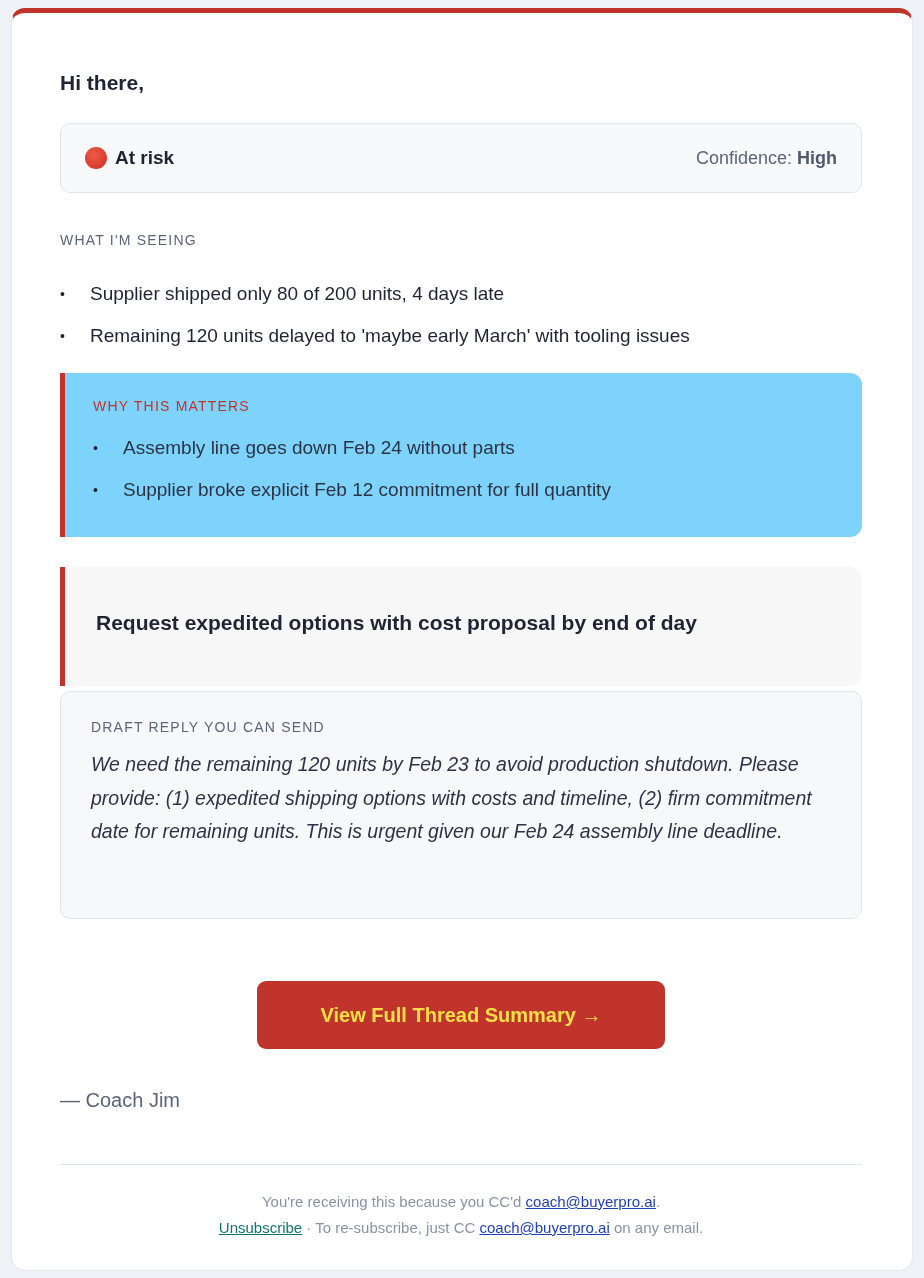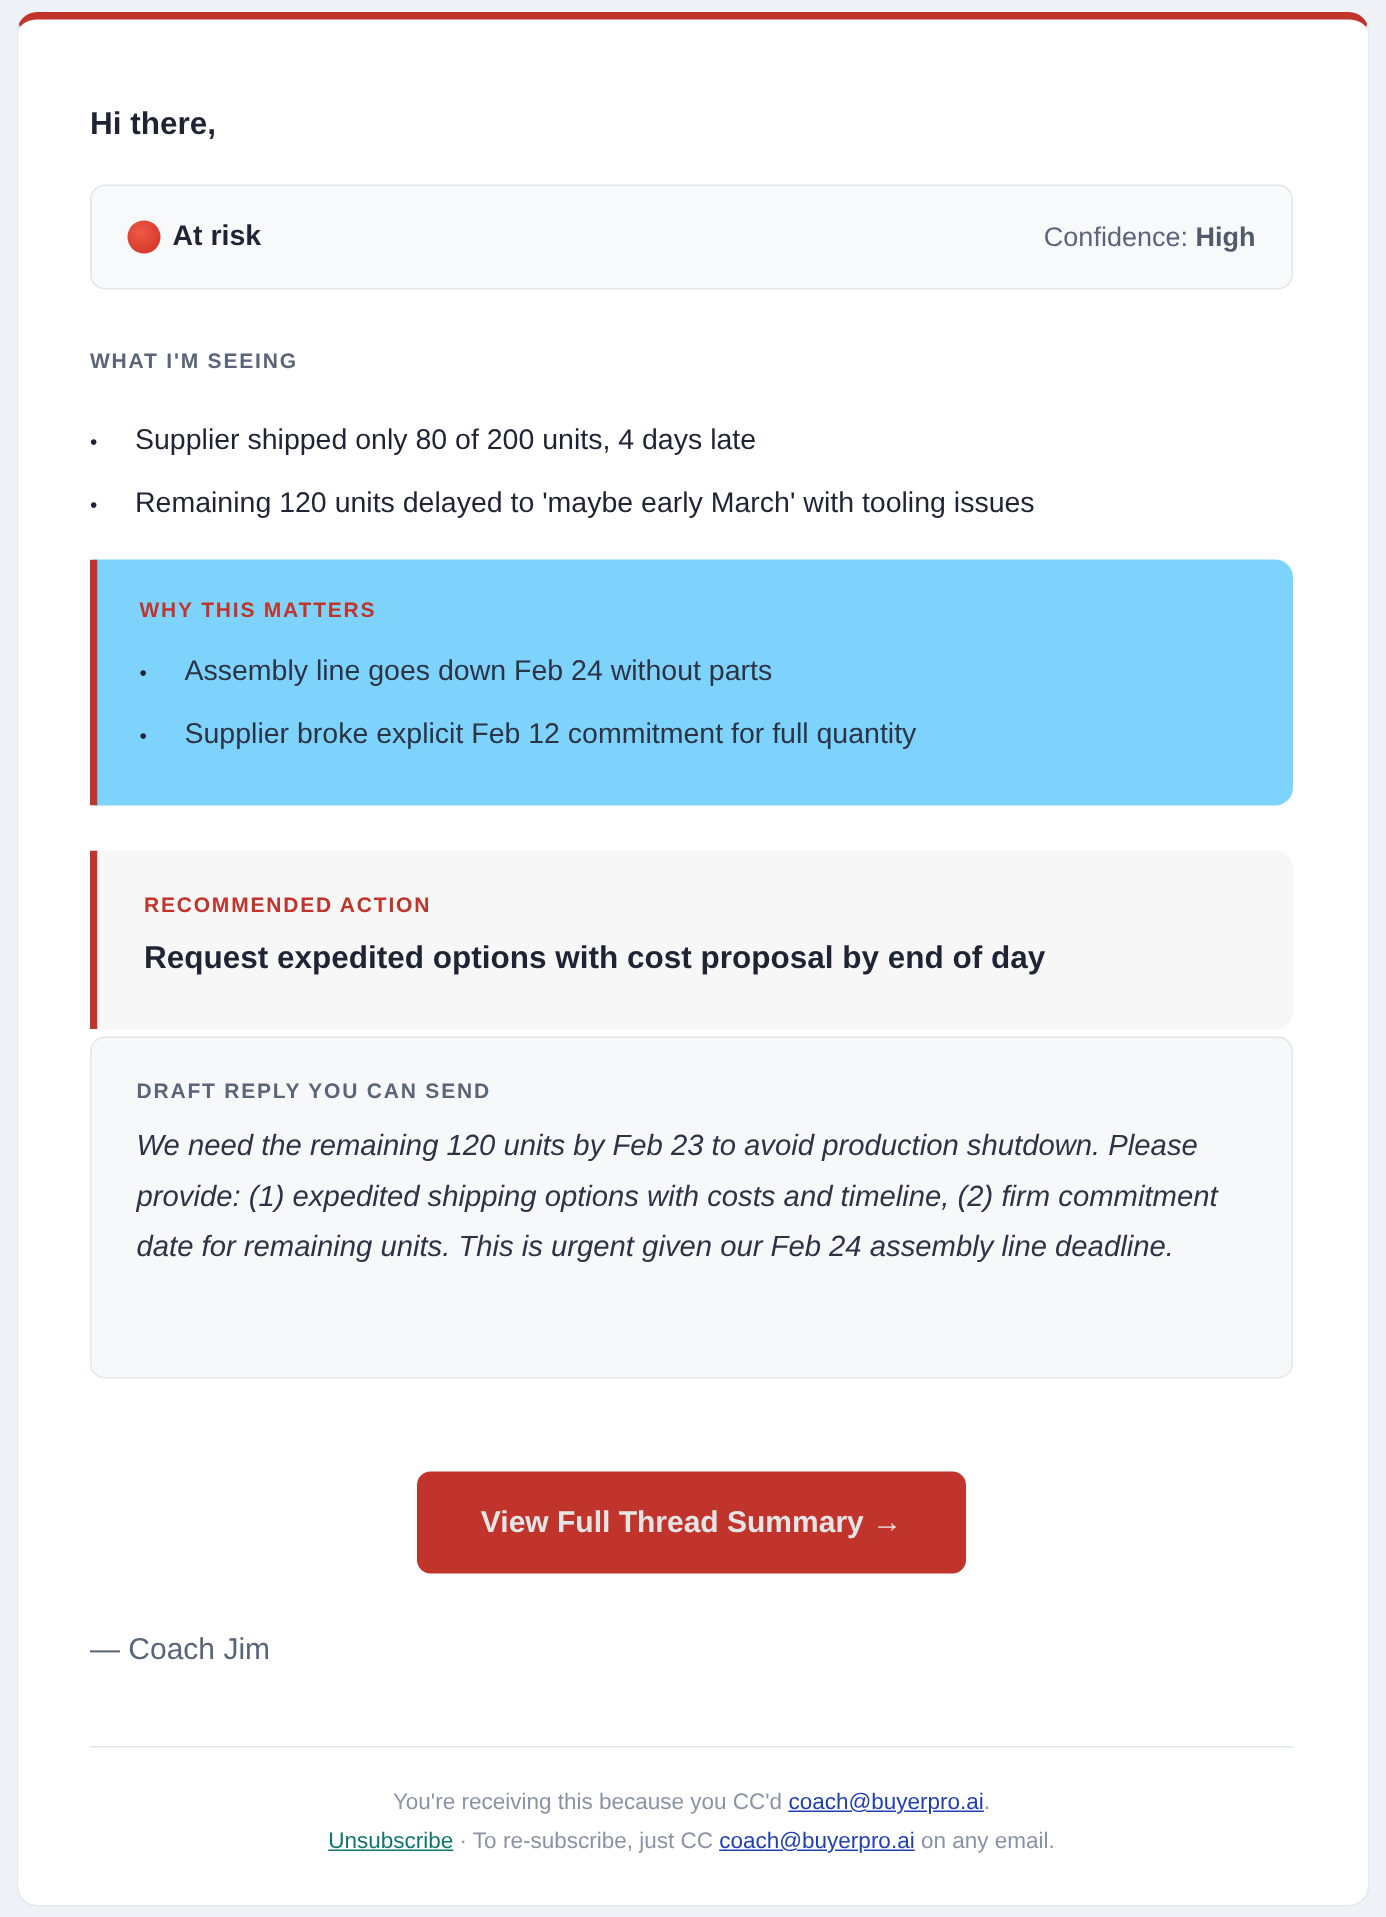--- a/index.html
+++ b/index.html
@@ -36,21 +36,21 @@
     .status-left { display: flex; align-items: center; font-size: 19px; font-weight: bold; color: #1e2433; }
     .dot {
       width: 22px; height: 22px; border-radius: 50%;
       background: radial-gradient(circle at 40% 35%, #ee5a47 0%, #d83a2b 70%, #c22d20 100%);
       margin-right: 8px;
       display: inline-block;
     }
     .confidence { font-size: 18px; color: #5a6579; }
     .confidence b { color: #4f5a6d; font-weight: bold; }
     .section-label {
-      font-size: 14px; font-weight: bold; letter-spacing: 1.2px;
+      font-size: 14px; font-weight: normal; letter-spacing: 1.2px;
       color: #5b6579;
     }
     .seeing-label { top: 219px; }
     .bullets { list-style: none; }
     .bullets li {
       position: relative;
       padding-left: 30px;
       font-size: 19px; color: #1e2433;
       height: 42px; line-height: 26px;
     }
@@ -85,22 +85,22 @@
       border-radius: 10px;
       padding: 27px 30px;
     }
     .draft-text {
       margin-top: 13px;
       font-size: 19.5px; font-style: italic; color: #2c3345;
       line-height: 33.5px;
     }
     .cta-wrap { top: 968px; display: flex; justify-content: center; }
     .cta {
-      width: 366px; height: 68px;
-      background: #c0342b; color: #e5e5e5;
+      width: 408px; height: 68px;
+      background: #c0342b; color: #fde047;
       border-radius: 9px;
       font-size: 20px; font-weight: bold;
       display: flex; align-items: center; justify-content: center;
       text-decoration: none;
     }
     .signoff { top: 1076px; font-size: 20px; color: #5a6579; }
     .divider { top: 1151px; height: 1px; background: #e1e5ec; }
     .footer {
       top: 1176px;
       text-align: center; font-size: 15px; color: #8a93a4;
@@ -135,21 +135,20 @@
 
   <div class="inner why-box">
     <div class="section-label why-label">WHY THIS MATTERS</div>
     <ul class="bullets">
       <li>Assembly line goes down Feb 24 without parts</li>
       <li>Supplier broke explicit Feb 12 commitment for full quantity</li>
     </ul>
   </div>
 
   <div class="inner action-box">
-    <div class="section-label action-label">RECOMMENDED ACTION</div>
     <div class="action-text">Request expedited options with cost proposal by end of day</div>
   </div>
 
   <div class="inner draft-box">
     <div class="section-label">DRAFT REPLY YOU CAN SEND</div>
     <div class="draft-text">We need the remaining 120 units by Feb 23 to avoid production shutdown. Please provide: (1) expedited shipping options with costs and timeline, (2) firm commitment date for remaining units. This is urgent given our Feb 24 assembly line deadline.</div>
   </div>
 
   <div class="inner cta-wrap">
     <a class="cta">View Full Thread Summary →</a>

